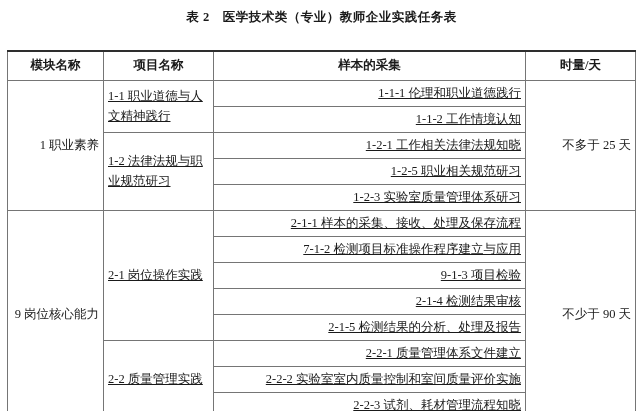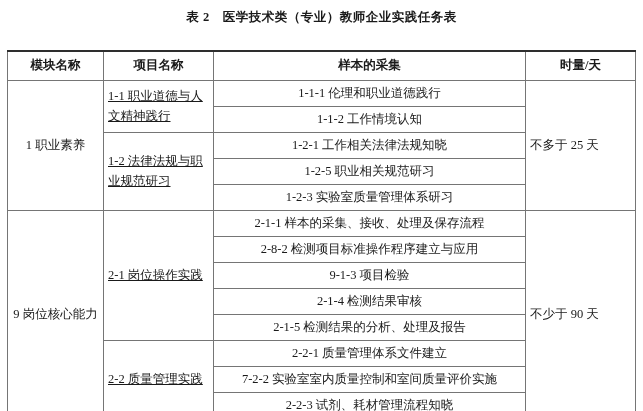--- a/index.html
+++ b/index.html
@@ -39,24 +39,24 @@
     line-height: 1.55;
     background: #ffffff;
   }
   table.task-table th {
     font-weight: bold;
     text-align: center;
     height: 24px;
     padding: 2px 2px;
   }
   tr.data-row { height: 26px; }
-  td.c-module   { text-align: center; }
+  td.c-module   { text-align: right; }
   td.c-project  { text-align: left; padding: 2px 4px 2px 5px; text-decoration: underline; }
-  td.c-task     { text-align: center; padding: 2px 4px 2px 8px; }
-  td.c-duration { text-align: left; }
+  td.c-task     { text-align: right; padding: 2px 4px 2px 8px; text-decoration: underline; }
+  td.c-duration { text-align: right; }
   col.col-module   { width: 96px; }
   col.col-project  { width: 110px; }
   col.col-task     { width: 312px; }
   col.col-duration { width: 110px; }
 </style>
 </head>
 <body>
 
 <div class="caption">表 2　医学技术类（专业）教师企业实践任务表</div>
 
@@ -96,35 +96,35 @@
     <td class="c-task">1-2-3 实验室质量管理体系研习</td>
   </tr>
 
   <tr class="data-row">
     <td class="c-module" rowspan="8">9 岗位核心能力</td>
     <td class="c-project" rowspan="5">2-1 岗位操作实践</td>
     <td class="c-task">2-1-1 样本的采集、接收、处理及保存流程</td>
     <td class="c-duration" rowspan="8">不少于 90 天</td>
   </tr>
   <tr class="data-row">
-    <td class="c-task">2-8-2 检测项目标准操作程序建立与应用</td>
+    <td class="c-task">7-1-2 检测项目标准操作程序建立与应用</td>
   </tr>
   <tr class="data-row">
     <td class="c-task">9-1-3 项目检验</td>
   </tr>
   <tr class="data-row">
     <td class="c-task">2-1-4 检测结果审核</td>
   </tr>
   <tr class="data-row">
     <td class="c-task">2-1-5 检测结果的分析、处理及报告</td>
   </tr>
   <tr class="data-row">
     <td class="c-project" rowspan="3">2-2 质量管理实践</td>
     <td class="c-task">2-2-1 质量管理体系文件建立</td>
   </tr>
   <tr class="data-row">
-    <td class="c-task">7-2-2 实验室室内质量控制和室间质量评价实施</td>
+    <td class="c-task">2-2-2 实验室室内质量控制和室间质量评价实施</td>
   </tr>
   <tr class="data-row">
     <td class="c-task">2-2-3 试剂、耗材管理流程知晓</td>
   </tr>
 </tbody>
   </table>
 
 </body></html>

